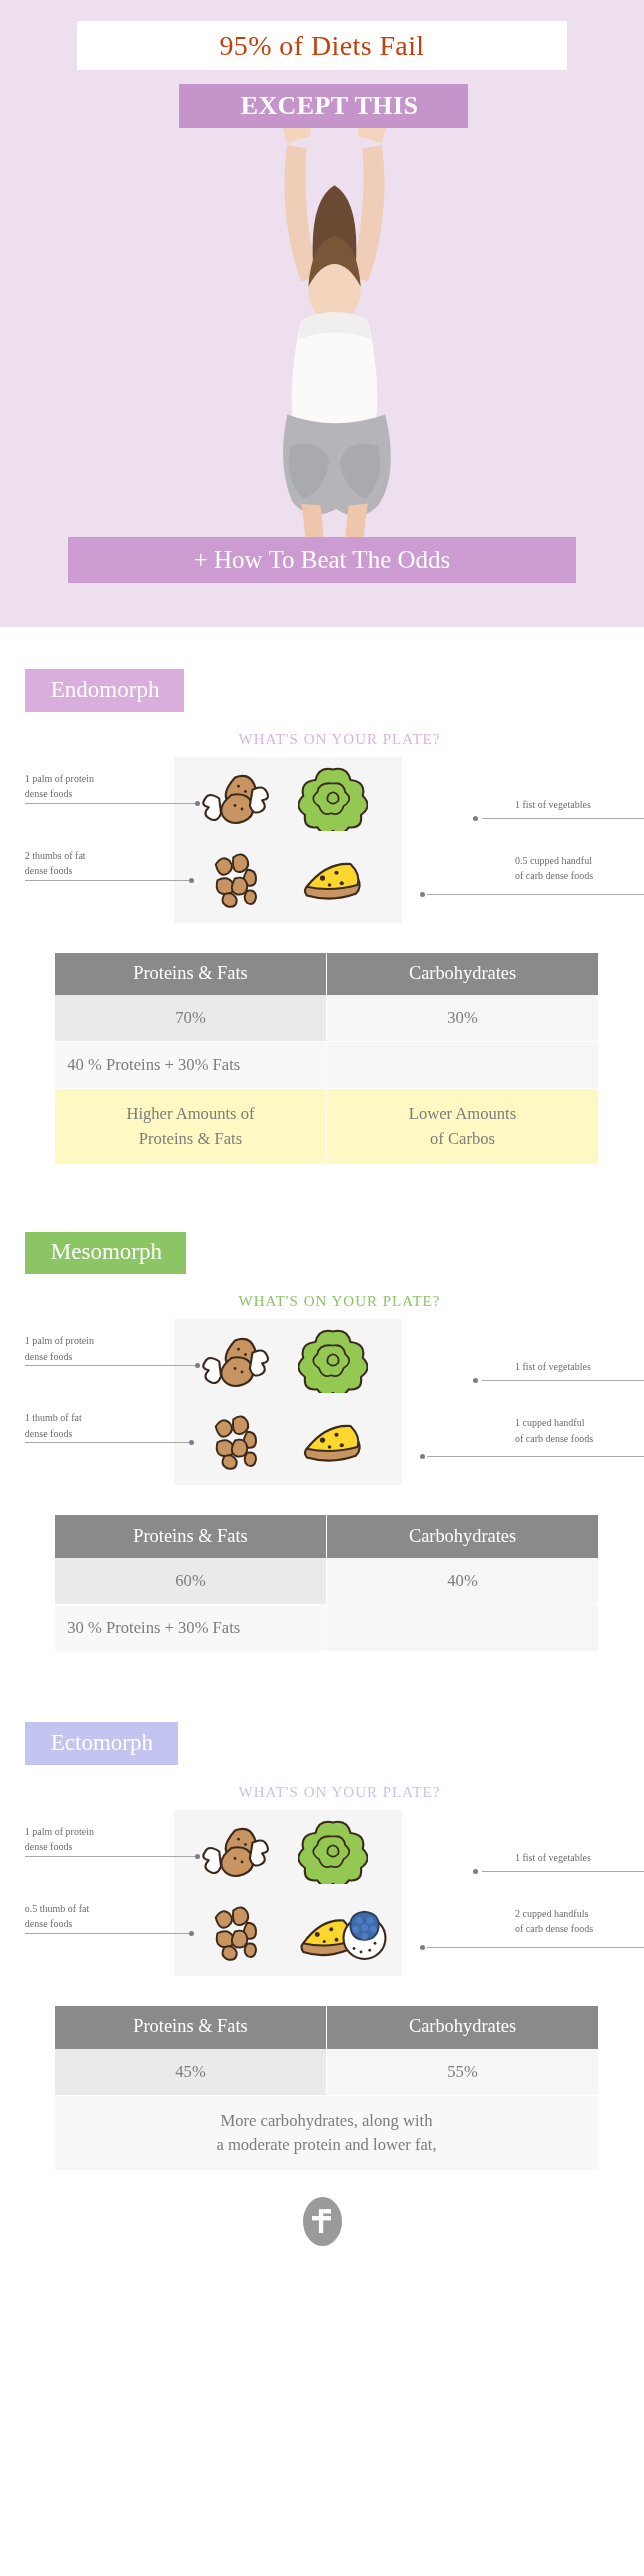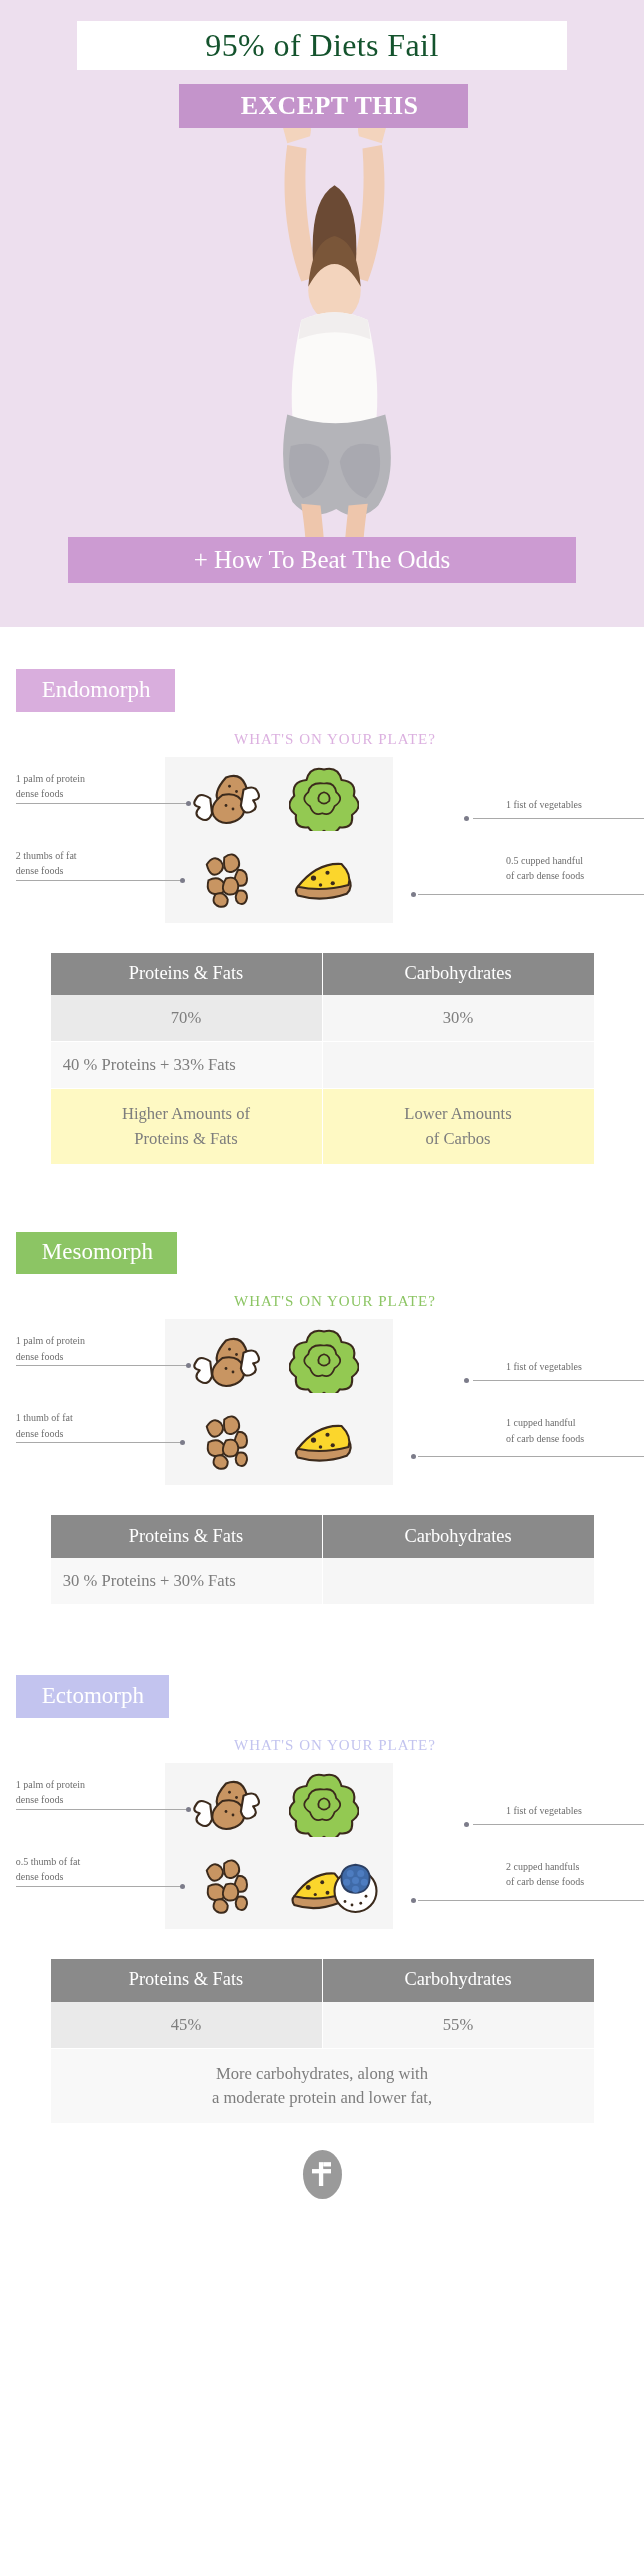--- a/index.html
+++ b/index.html
@@ -34,22 +34,22 @@
     top: 21px;
     width: 490px;
     height: 49px;
     background: #ffffff;
     display: flex;
     align-items: center;
     justify-content: center;
     z-index: 6;
   }
   .title-band span {
-    font-size: 32px;
-    color: #14532d;
+    font-size: 28px;
+    color: #c2410c;
     letter-spacing: 0.4px;
     white-space: nowrap;
   }
   .subtitle-band {
     position: absolute;
     left: 179px;
     top: 84px;
     width: 289px;
     height: 44px;
     background: #c494cb;
@@ -78,21 +78,21 @@
     justify-content: center;
     z-index: 6;
   }
   .odds-band span {
     font-size: 25px;
     color: #ffffff;
     white-space: nowrap;
   }
 
   
-  .section { position: relative; width: 644px; background: #fff; }
+  .section { position: relative; width: 644px; background: #fff; padding-left: 9px; }
 
   .type-tag {
     margin-left: 15.8px;
     display: inline-block;
     padding: 7.9px 24.5px 9.6px 26px;
     font-size: 23px;
     color: #ffffff;
     line-height: 1.1;
   }
   .tag-endo { background: #d9aedd; }
@@ -366,21 +366,21 @@
     <tbody>
         <tr>
       <th>Proteins &amp; Fats</th>
       <th>Carbohydrates</th>
     </tr>
     <tr>
       <td class="cell-pct-l">70%</td>
       <td class="cell-pct-r">30%</td>
     </tr>
     <tr>
-      <td class="cell-split">40 % Proteins + 33% Fats</td>
+      <td class="cell-split">40 % Proteins + 30% Fats</td>
       <td class="cell-split-empty"></td>
     </tr>
     <tr>
       <td class="cell-note">
         <span>Higher Amounts of</span><br>
         <span>Proteins &amp; Fats</span>
       </td>
       <td class="cell-note">
         <span>Lower Amounts</span><br>
         <span>of Carbos</span>
@@ -470,20 +470,24 @@
     </div>
     <div class="leader co-c-line"></div>
     <div class="dot co-c-dot"></div>
   </div>
 
   <table class="macro-table">
     <tbody>
         <tr>
       <th>Proteins &amp; Fats</th>
       <th>Carbohydrates</th>
+    </tr>
+    <tr>
+      <td class="cell-pct-l">60%</td>
+      <td class="cell-pct-r">40%</td>
     </tr>
     <tr>
       <td class="cell-split">30 % Proteins + 30% Fats</td>
       <td class="cell-split-empty"></td>
     </tr>
   </tbody>
     </table>
 </div>
 
 <div class="spacer-2"></div>

